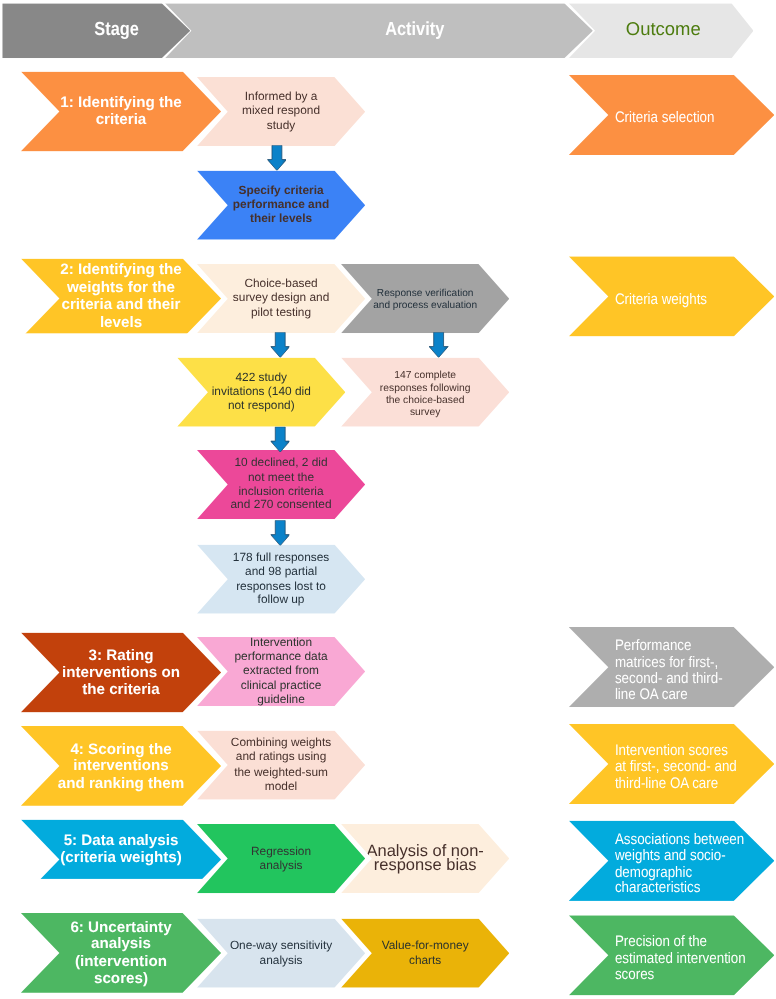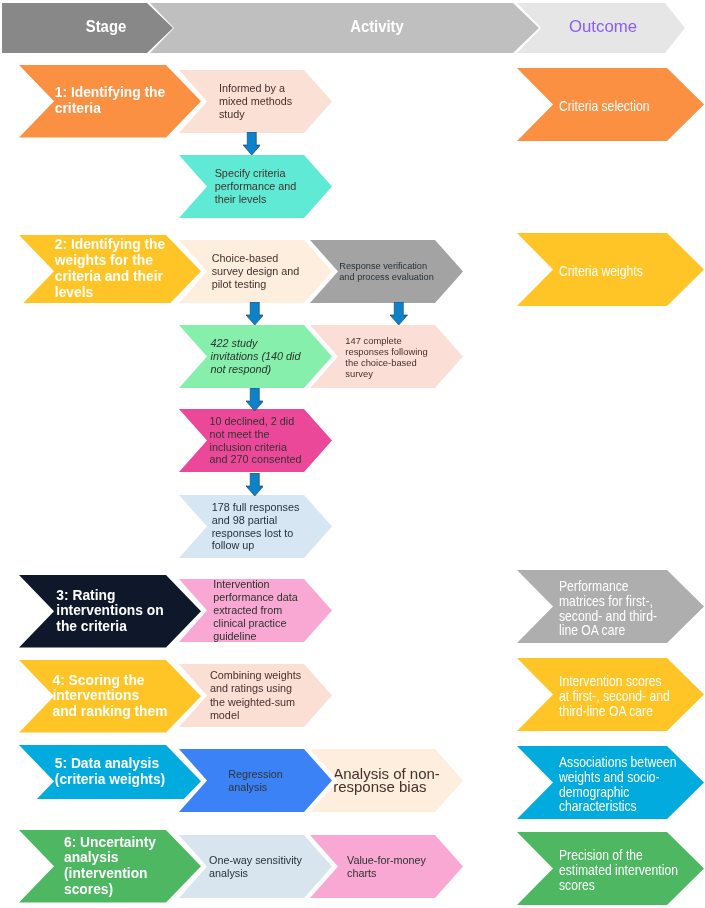--- a/index.html
+++ b/index.html
@@ -1,47 +1,47 @@
 <!DOCTYPE html>
 <html><head>
 <meta charset="utf-8">
 <style>
   html,body{margin:0;padding:0;}
   body{width:705px;height:908px;background:#fff;position:relative;overflow:hidden;
        font-family:"Liberation Sans",sans-serif;}
   .chev{position:absolute;display:flex;align-items:center;justify-content:center;box-sizing:border-box;}
-  .chev-label{white-space:pre;display:block;}
+  .chev-label{text-align:center;white-space:pre;display:block;}
   .hdr{position:absolute;}
   .hdr-label{position:absolute;text-align:center;line-height:22px;}
   .arrow{position:absolute;}
 </style>
 </head>
 <body>
 
 <div>
   <div class="hdr" style="left:2px;top:3px;width:171px;height:50px;background:#888888;clip-path:polygon(0.00px 0.00px, 145.00px 0.00px, 171.00px 25.00px, 145.00px 50.00px, 0.00px 50.00px, 0.00px 25.00px);-webkit-clip-path:polygon(0.00px 0.00px, 145.00px 0.00px, 171.00px 25.00px, 145.00px 50.00px, 0.00px 50.00px, 0.00px 25.00px);"></div>
   <div class="hdr" style="left:150px;top:3px;width:389px;height:50px;background:#bfbfbf;clip-path:polygon(0.00px 0.00px, 363.00px 0.00px, 389.00px 25.00px, 363.00px 50.00px, 0.00px 50.00px, 24.00px 25.00px);-webkit-clip-path:polygon(0.00px 0.00px, 363.00px 0.00px, 389.00px 25.00px, 363.00px 50.00px, 0.00px 50.00px, 24.00px 25.00px);"></div>
   <div class="hdr" style="left:517px;top:3px;width:168px;height:50px;background:#e6e6e6;clip-path:polygon(0.00px 0.00px, 148.00px 0.00px, 168.00px 25.00px, 148.00px 50.00px, 0.00px 50.00px, 24.00px 25.00px);-webkit-clip-path:polygon(0.00px 0.00px, 148.00px 0.00px, 168.00px 25.00px, 148.00px 50.00px, 0.00px 50.00px, 24.00px 25.00px);"></div>
   <div class="hdr-label" style="left:6px;top:15px;width:200px;color:#ffffff;font-size:17.3px;font-weight:bold;transform:scaleX(0.86);">Stage</div>
   <div class="hdr-label" style="left:277px;top:15px;width:200px;color:#ffffff;font-size:17.3px;font-weight:bold;transform:scaleX(0.86);">Activity</div>
-  <div class="hdr-label" style="left:503px;top:16px;width:200px;color:#8b5cf6;font-size:16.8px;font-weight:normal;transform:none;">Outcome</div>
+  <div class="hdr-label" style="left:503px;top:16px;width:200px;color:#4d7c0f;font-size:16.8px;font-weight:normal;transform:none;">Outcome</div>
 </div>
 
 <div>
   <div class="chev" style="left:19px;top:65px;width:182px;height:72.5px;background:#fc9042;clip-path:polygon(0.00px 0.00px, 147.00px 0.00px, 182.00px 36.25px, 147.00px 72.50px, 0.00px 72.50px, 35.00px 36.25px);-webkit-clip-path:polygon(0.00px 0.00px, 147.00px 0.00px, 182.00px 36.25px, 147.00px 72.50px, 0.00px 72.50px, 35.00px 36.25px);padding-left:35px;padding-right:35px;">
     <span class="chev-label" style="color:#fff;font-weight:bold;font-size:13.8px;line-height:15.8px;">1: Identifying the
 criteria</span>
   </div>
   <div class="chev" style="left:19px;top:235px;width:182px;height:68px;background:#ffc526;clip-path:polygon(0.00px 0.00px, 147.00px 0.00px, 182.00px 36.25px, 147.00px 72.50px, 0.00px 72.50px, 35.00px 36.25px);-webkit-clip-path:polygon(0.00px 0.00px, 147.00px 0.00px, 182.00px 36.25px, 147.00px 72.50px, 0.00px 72.50px, 35.00px 36.25px);padding-left:35px;padding-right:35px;">
     <span class="chev-label" style="color:#fff;font-weight:bold;font-size:13.8px;line-height:15.8px;">2: Identifying the
 weights for the
 criteria and their
 levels</span>
   </div>
-  <div class="chev" style="left:19px;top:575px;width:182px;height:72.5px;background:#0f172a;clip-path:polygon(0.00px 0.00px, 147.00px 0.00px, 182.00px 36.25px, 147.00px 72.50px, 0.00px 72.50px, 35.00px 36.25px);-webkit-clip-path:polygon(0.00px 0.00px, 147.00px 0.00px, 182.00px 36.25px, 147.00px 72.50px, 0.00px 72.50px, 35.00px 36.25px);padding-left:35px;padding-right:35px;">
+  <div class="chev" style="left:19px;top:575px;width:182px;height:72.5px;background:#c2410c;clip-path:polygon(0.00px 0.00px, 147.00px 0.00px, 182.00px 36.25px, 147.00px 72.50px, 0.00px 72.50px, 35.00px 36.25px);-webkit-clip-path:polygon(0.00px 0.00px, 147.00px 0.00px, 182.00px 36.25px, 147.00px 72.50px, 0.00px 72.50px, 35.00px 36.25px);padding-left:35px;padding-right:35px;">
     <span class="chev-label" style="color:#fff;font-weight:bold;font-size:13.8px;line-height:15.8px;">3: Rating
 interventions on
 the criteria</span>
   </div>
   <div class="chev" style="left:19px;top:660px;width:182px;height:72.5px;background:#ffc526;clip-path:polygon(0.00px 0.00px, 147.00px 0.00px, 182.00px 36.25px, 147.00px 72.50px, 0.00px 72.50px, 35.00px 36.25px);-webkit-clip-path:polygon(0.00px 0.00px, 147.00px 0.00px, 182.00px 36.25px, 147.00px 72.50px, 0.00px 72.50px, 35.00px 36.25px);padding-left:35px;padding-right:35px;">
     <span class="chev-label" style="color:#fff;font-weight:bold;font-size:13.8px;line-height:15.8px;">4: Scoring the
 interventions
 and ranking them</span>
   </div>
   <div class="chev" style="left:19px;top:745px;width:182px;height:54px;background:#02abdd;clip-path:polygon(0.00px 0.00px, 147.00px 0.00px, 182.00px 36.25px, 147.00px 72.50px, 0.00px 72.50px, 35.00px 36.25px);-webkit-clip-path:polygon(0.00px 0.00px, 147.00px 0.00px, 182.00px 36.25px, 147.00px 72.50px, 0.00px 72.50px, 35.00px 36.25px);padding-left:35px;padding-right:35px;">
@@ -52,38 +52,38 @@
     <span class="chev-label" style="color:#fff;font-weight:bold;font-size:13.8px;line-height:15.8px;">6: Uncertainty
 analysis
 (intervention
 scores)</span>
   </div>
 </div>
 
 <div>
   <div class="chev" style="left:179px;top:70px;width:153px;height:63px;background:#fbe0d5;clip-path:polygon(0.00px 0.00px, 125.00px 0.00px, 153.00px 31.50px, 125.00px 63.00px, 0.00px 63.00px, 28.00px 31.50px);-webkit-clip-path:polygon(0.00px 0.00px, 125.00px 0.00px, 153.00px 31.50px, 125.00px 63.00px, 0.00px 63.00px, 28.00px 31.50px);padding-left:28px;padding-right:28px;">
     <span class="chev-label" style="color:#46302b;font-size:10.8px;line-height:12.7px;">Informed by a
-mixed methods
+mixed respond
 study</span>
   </div>
-  <div class="chev" style="left:179px;top:155px;width:153px;height:63px;background:#5eead4;clip-path:polygon(0.00px 0.00px, 125.00px 0.00px, 153.00px 31.50px, 125.00px 63.00px, 0.00px 63.00px, 28.00px 31.50px);-webkit-clip-path:polygon(0.00px 0.00px, 125.00px 0.00px, 153.00px 31.50px, 125.00px 63.00px, 0.00px 63.00px, 28.00px 31.50px);padding-left:28px;padding-right:28px;">
+  <div class="chev" style="left:179px;top:155px;width:153px;height:63px;background:#3b82f6;clip-path:polygon(0.00px 0.00px, 125.00px 0.00px, 153.00px 31.50px, 125.00px 63.00px, 0.00px 63.00px, 28.00px 31.50px);-webkit-clip-path:polygon(0.00px 0.00px, 125.00px 0.00px, 153.00px 31.50px, 125.00px 63.00px, 0.00px 63.00px, 28.00px 31.50px);padding-left:28px;padding-right:28px;font-weight:bold;">
     <span class="chev-label" style="color:#46302b;font-size:10.8px;line-height:12.7px;">Specify criteria
 performance and
 their levels</span>
   </div>
   <div class="chev" style="left:179px;top:240px;width:153px;height:63px;background:#fdeedd;clip-path:polygon(0.00px 0.00px, 125.00px 0.00px, 153.00px 31.50px, 125.00px 63.00px, 0.00px 63.00px, 28.00px 31.50px);-webkit-clip-path:polygon(0.00px 0.00px, 125.00px 0.00px, 153.00px 31.50px, 125.00px 63.00px, 0.00px 63.00px, 28.00px 31.50px);padding-left:28px;padding-right:28px;">
     <span class="chev-label" style="color:#46302b;font-size:10.8px;line-height:12.7px;">Choice-based
 survey design and
 pilot testing</span>
   </div>
   <div class="chev" style="left:310px;top:240px;width:153px;height:63px;background:#a3a3a3;clip-path:polygon(0.00px 0.00px, 125.00px 0.00px, 153.00px 31.50px, 125.00px 63.00px, 0.00px 63.00px, 28.00px 31.50px);-webkit-clip-path:polygon(0.00px 0.00px, 125.00px 0.00px, 153.00px 31.50px, 125.00px 63.00px, 0.00px 63.00px, 28.00px 31.50px);padding-left:28px;padding-right:28px;">
     <span class="chev-label" style="color:#24323d;font-size:9.2px;line-height:10.3px;">Response verification
 and process evaluation</span>
   </div>
-  <div class="chev" style="left:179px;top:325px;width:153px;height:63px;background:#86efac;clip-path:polygon(0.00px 0.00px, 125.00px 0.00px, 153.00px 31.50px, 125.00px 63.00px, 0.00px 63.00px, 28.00px 31.50px);-webkit-clip-path:polygon(0.00px 0.00px, 125.00px 0.00px, 153.00px 31.50px, 125.00px 63.00px, 0.00px 63.00px, 28.00px 31.50px);padding-left:28px;padding-right:28px;font-style:italic;">
+  <div class="chev" style="left:161px;top:325px;width:153px;height:63px;background:#fde047;clip-path:polygon(0.00px 0.00px, 125.00px 0.00px, 153.00px 31.50px, 125.00px 63.00px, 0.00px 63.00px, 28.00px 31.50px);-webkit-clip-path:polygon(0.00px 0.00px, 125.00px 0.00px, 153.00px 31.50px, 125.00px 63.00px, 0.00px 63.00px, 28.00px 31.50px);padding-left:28px;padding-right:28px;">
     <span class="chev-label" style="color:#2b332d;font-size:10.8px;line-height:12.7px;">422 study
 invitations (140 did
 not respond)</span>
   </div>
   <div class="chev" style="left:310px;top:325px;width:153px;height:63px;background:#fbdfd7;clip-path:polygon(0.00px 0.00px, 125.00px 0.00px, 153.00px 31.50px, 125.00px 63.00px, 0.00px 63.00px, 28.00px 31.50px);-webkit-clip-path:polygon(0.00px 0.00px, 125.00px 0.00px, 153.00px 31.50px, 125.00px 63.00px, 0.00px 63.00px, 28.00px 31.50px);padding-left:28px;padding-right:28px;">
     <span class="chev-label" style="color:#46302b;font-size:9.4px;line-height:11.0px;">147 complete
 responses following
 the choice-based
 survey</span>
   </div>
@@ -105,33 +105,33 @@
 extracted from
 clinical practice
 guideline</span>
   </div>
   <div class="chev" style="left:179px;top:664px;width:153px;height:63px;background:#fbdfd5;clip-path:polygon(0.00px 0.00px, 125.00px 0.00px, 153.00px 31.50px, 125.00px 63.00px, 0.00px 63.00px, 28.00px 31.50px);-webkit-clip-path:polygon(0.00px 0.00px, 125.00px 0.00px, 153.00px 31.50px, 125.00px 63.00px, 0.00px 63.00px, 28.00px 31.50px);padding-left:28px;padding-right:28px;">
     <span class="chev-label" style="color:#46302b;font-size:10.8px;line-height:13.2px;">Combining weights
 and ratings using
 the weighted-sum
 model</span>
   </div>
-  <div class="chev" style="left:179px;top:749px;width:153px;height:64px;background:#3b82f6;clip-path:polygon(0.00px 0.00px, 125.00px 0.00px, 153.00px 31.50px, 125.00px 63.00px, 0.00px 63.00px, 28.00px 31.50px);-webkit-clip-path:polygon(0.00px 0.00px, 125.00px 0.00px, 153.00px 31.50px, 125.00px 63.00px, 0.00px 63.00px, 28.00px 31.50px);padding-left:28px;padding-right:28px;">
+  <div class="chev" style="left:179px;top:749px;width:153px;height:64px;background:#22c55e;clip-path:polygon(0.00px 0.00px, 125.00px 0.00px, 153.00px 31.50px, 125.00px 63.00px, 0.00px 63.00px, 28.00px 31.50px);-webkit-clip-path:polygon(0.00px 0.00px, 125.00px 0.00px, 153.00px 31.50px, 125.00px 63.00px, 0.00px 63.00px, 28.00px 31.50px);padding-left:28px;padding-right:28px;">
     <span class="chev-label" style="color:#333333;font-size:10.8px;line-height:12.7px;">Regression
 analysis</span>
   </div>
   <div class="chev" style="left:310px;top:749px;width:153px;height:63px;background:#fdeedd;clip-path:polygon(0.00px 0.00px, 125.00px 0.00px, 153.00px 31.50px, 125.00px 63.00px, 0.00px 63.00px, 28.00px 31.50px);-webkit-clip-path:polygon(0.00px 0.00px, 125.00px 0.00px, 153.00px 31.50px, 125.00px 63.00px, 0.00px 63.00px, 28.00px 31.50px);padding-left:28px;padding-right:28px;">
     <span class="chev-label" style="color:#46302b;font-size:15px;line-height:12.7px;">Analysis of non-
 response bias</span>
   </div>
   <div class="chev" style="left:179px;top:835px;width:153px;height:63px;background:#d8e4ee;clip-path:polygon(0.00px 0.00px, 125.00px 0.00px, 153.00px 31.50px, 125.00px 63.00px, 0.00px 63.00px, 28.00px 31.50px);-webkit-clip-path:polygon(0.00px 0.00px, 125.00px 0.00px, 153.00px 31.50px, 125.00px 63.00px, 0.00px 63.00px, 28.00px 31.50px);padding-left:28px;padding-right:28px;">
     <span class="chev-label" style="color:#24323d;font-size:10.8px;line-height:12.7px;">One-way sensitivity
 analysis</span>
   </div>
-  <div class="chev" style="left:310px;top:835px;width:153px;height:63px;background:#f9a8d4;clip-path:polygon(0.00px 0.00px, 125.00px 0.00px, 153.00px 31.50px, 125.00px 63.00px, 0.00px 63.00px, 28.00px 31.50px);-webkit-clip-path:polygon(0.00px 0.00px, 125.00px 0.00px, 153.00px 31.50px, 125.00px 63.00px, 0.00px 63.00px, 28.00px 31.50px);padding-left:28px;padding-right:28px;">
+  <div class="chev" style="left:310px;top:835px;width:153px;height:63px;background:#eab308;clip-path:polygon(0.00px 0.00px, 125.00px 0.00px, 153.00px 31.50px, 125.00px 63.00px, 0.00px 63.00px, 28.00px 31.50px);-webkit-clip-path:polygon(0.00px 0.00px, 125.00px 0.00px, 153.00px 31.50px, 125.00px 63.00px, 0.00px 63.00px, 28.00px 31.50px);padding-left:28px;padding-right:28px;">
     <span class="chev-label" style="color:#2b332d;font-size:10.8px;line-height:12.7px;">Value-for-money
 charts</span>
   </div>
 </div>
 
 <div>
   <div class="chev" style="left:517px;top:68px;width:187px;height:73px;background:#fc9042;clip-path:polygon(0.00px 0.00px, 150.00px 0.00px, 187.00px 36.50px, 150.00px 73.00px, 0.00px 73.00px, 36.00px 36.50px);-webkit-clip-path:polygon(0.00px 0.00px, 150.00px 0.00px, 187.00px 36.50px, 150.00px 73.00px, 0.00px 73.00px, 36.00px 36.50px);padding-left:42px;padding-right:37px;justify-content:flex-start;">
     <span class="chev-label" style="color:#fff;font-size:13.9px;line-height:14.8px;text-align:left;transform:scaleX(0.875) translateY(2px);transform-origin:left center;">Criteria selection</span>
   </div>
   <div class="chev" style="left:517px;top:233px;width:187px;height:73px;background:#ffc526;clip-path:polygon(0.00px 0.00px, 150.00px 0.00px, 187.00px 36.50px, 150.00px 73.00px, 0.00px 73.00px, 36.00px 36.50px);-webkit-clip-path:polygon(0.00px 0.00px, 150.00px 0.00px, 187.00px 36.50px, 150.00px 73.00px, 0.00px 73.00px, 36.00px 36.50px);padding-left:42px;padding-right:37px;justify-content:flex-start;">

